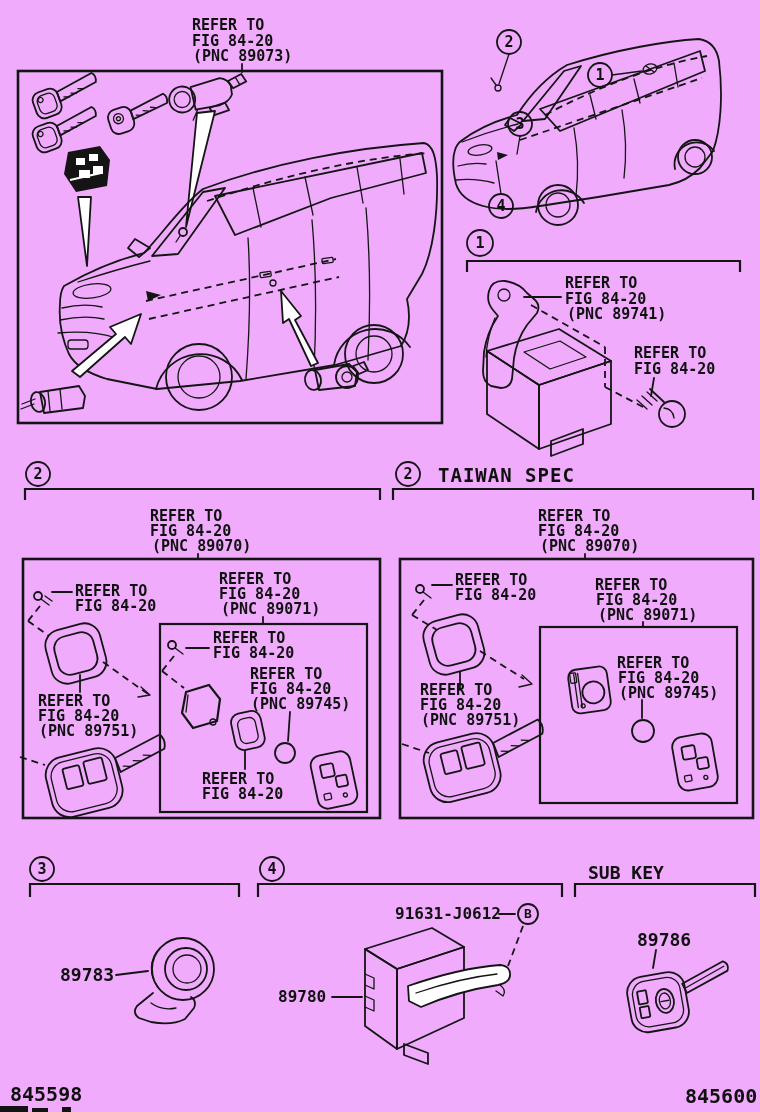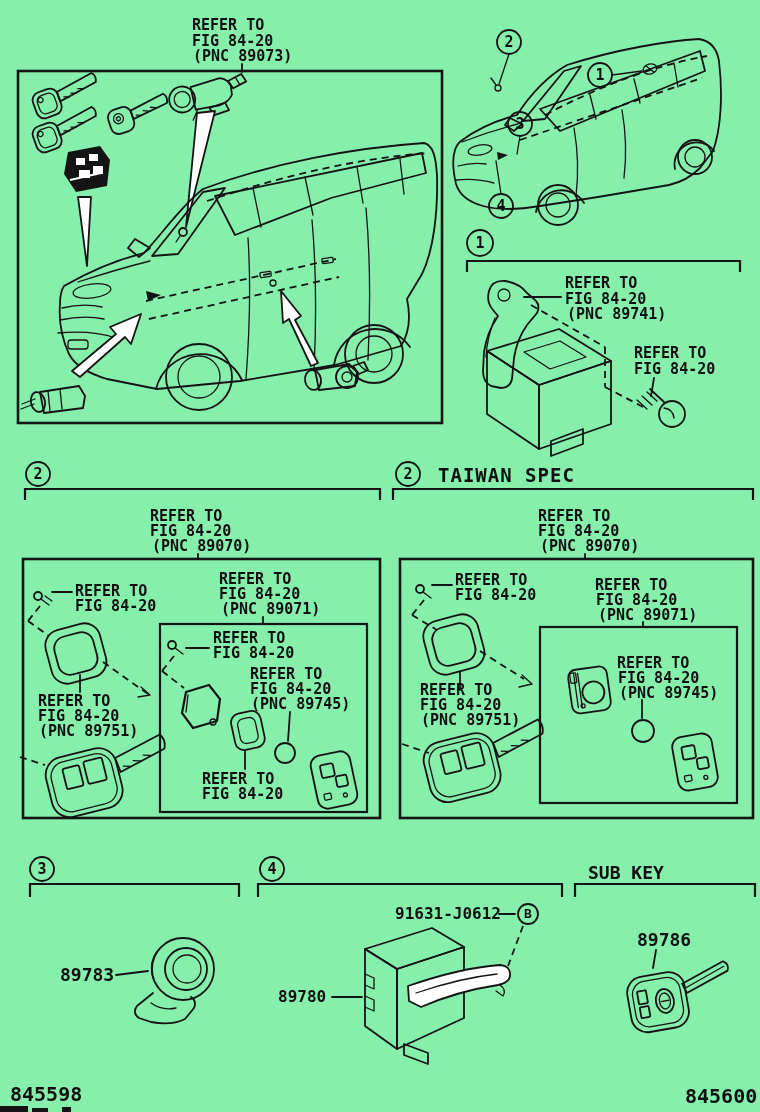--- a/index.html
+++ b/index.html
@@ -1,16 +1,16 @@
 <!DOCTYPE html>
 <html><head>
 <meta charset="utf-8">
 <style>
   html,body { margin:0; padding:0; background:#ffffff; }
-  #stage { position:relative; width:760px; height:1112px; background:#86efac; overflow:hidden; }
+  #stage { position:relative; width:760px; height:1112px; background:#f0abfc; overflow:hidden; }
   svg { display:block; }
   text { font-family:"DejaVu Sans Mono", monospace; font-weight:bold; fill:#101010; }
   .t15 { font-size:15px; }
   .t16 { font-size:16px; }
   .t18 { font-size:18px; }
   .t19 { font-size:19px; letter-spacing:1px; }
   .t20 { font-size:20px; }
   .t13 { font-size:13px; }
   .co  { text-anchor:middle; }
   .ln  { fill:none; stroke:#141414; stroke-width:1.8; stroke-linecap:round; stroke-linejoin:round; }

